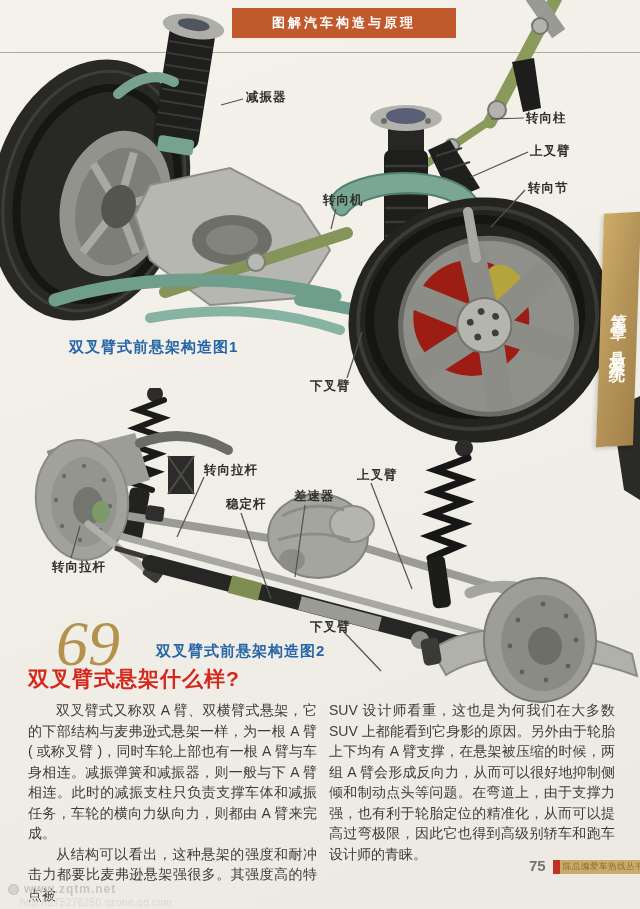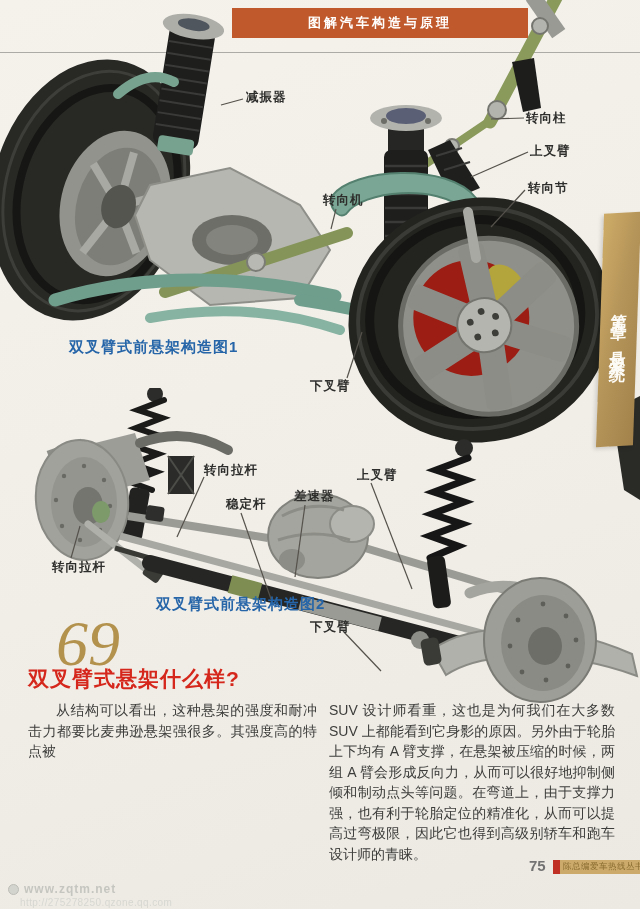--- a/index.html
+++ b/index.html
@@ -14,21 +14,21 @@
   body{
     width:640px;height:909px;position:relative;overflow:hidden;
     background:linear-gradient(160deg,#f5f2ec 0%,#f1eee8 55%,#ece9e2 100%);
     font-family:"Liberation Sans","DejaVu Sans",sans-serif;
     color:#3c3c3c;
   }
   .abs{position:absolute;}
   
   .top-rule{left:0;top:52px;width:640px;height:1px;background:#8f8d88;opacity:.7;z-index:1;}
   
-  .banner{left:232px;top:8px;width:296px;height:30px;background:var(--banner-bg);
+  .banner{left:232px;top:8px;width:224px;height:30px;background:var(--banner-bg);
     z-index:9;display:flex;align-items:center;justify-content:center;}
   .banner span{color:#fff;font-size:13px;font-weight:700;letter-spacing:3px;}
   
   .diagram-svg{z-index:2;}
   
   .chapter-tab{right:3px;top:213px;width:37px;height:233px;z-index:8;
     background:linear-gradient(100deg,#ceac67 0%,var(--sidebar-gold) 45%,#a2824a 100%);
     transform:skewY(-3deg) skewX(-2deg);
     box-shadow:-2px 2px 4px rgba(0,0,0,.15);
     display:flex;align-items:center;justify-content:center;}
@@ -36,21 +36,21 @@
     color:#fdfbf5;font-size:16px;font-weight:700;letter-spacing:5px;line-height:1;}
   .chapter-tab .gap{display:inline-block;height:22px;}
   
   .part-label{z-index:6;font-size:12.5px;font-weight:600;color:#2e2e2c;white-space:nowrap;
     letter-spacing:1px;}
   .leader-lines{left:0;top:0;z-index:5;pointer-events:none;}
   
   .fig-caption{z-index:6;font-size:15px;font-weight:700;color:var(--caption-blue);
     letter-spacing:1px;white-space:nowrap;}
   .cap1{left:69px;top:338px;}
-  .cap2{left:156px;top:595px;}
+  .cap2{left:156px;top:642px;}
   
   .q-number{left:56px;top:612px;z-index:6;font-family:"Liberation Serif","DejaVu Serif",serif;
     font-style:italic;font-weight:400;font-size:64px;line-height:1;color:var(--gold);}
   .q-heading{left:28px;top:665px;z-index:6;font-size:21px;font-weight:700;color:var(--heading-red);
     letter-spacing:1px;}
   .col{z-index:6;font-size:14px;line-height:20.5px;text-align:justify;color:#3d3d3b;}
   .col p{margin:0;text-indent:2em;}
   .col p.noindent{text-indent:0;}
   .col-left{left:28px;top:700px;width:289px;}
   .col-right{left:329px;top:700px;width:286px;}
@@ -333,20 +333,21 @@
 <div class="abs chapter-tab">
   <div class="vtext">
     <span>第五章</span><span class="gap"></span><span>悬架系统</span>
   </div>
 </div>
 
 <div class="abs q-number">69</div>
 <div class="abs q-heading">双叉臂式悬架什么样?</div>
 
 <div class="abs col col-left">
+  <p>双叉臂式又称双 A 臂、双横臂式悬架，它的下部结构与麦弗逊式悬架一样，为一根 A 臂 ( 或称叉臂 )，同时车轮上部也有一根 A 臂与车身相连。减振弹簧和减振器，则一般与下 A 臂相连。此时的减振支柱只负责支撑车体和减振任务，车轮的横向力纵向力，则都由 A 臂来完成。</p>
   <p>从结构可以看出，这种悬架的强度和耐冲击力都要比麦弗逊悬架强很多。其强度高的特点被</p>
 </div>
 <div class="abs col col-right">
   <p class="noindent">SUV 设计师看重，这也是为何我们在大多数 SUV 上都能看到它身影的原因。另外由于轮胎上下均有 A 臂支撑，在悬架被压缩的时候，两组 A 臂会形成反向力，从而可以很好地抑制侧倾和制动点头等问题。在弯道上，由于支撑力强，也有利于轮胎定位的精准化，从而可以提高过弯极限，因此它也得到高级别轿车和跑车设计师的青睐。</p>
 </div>
 
 <div class="abs page-number">75</div>
 <div class="abs series-strip">
   <div class="red-block"></div>
   <div class="gold-block">

